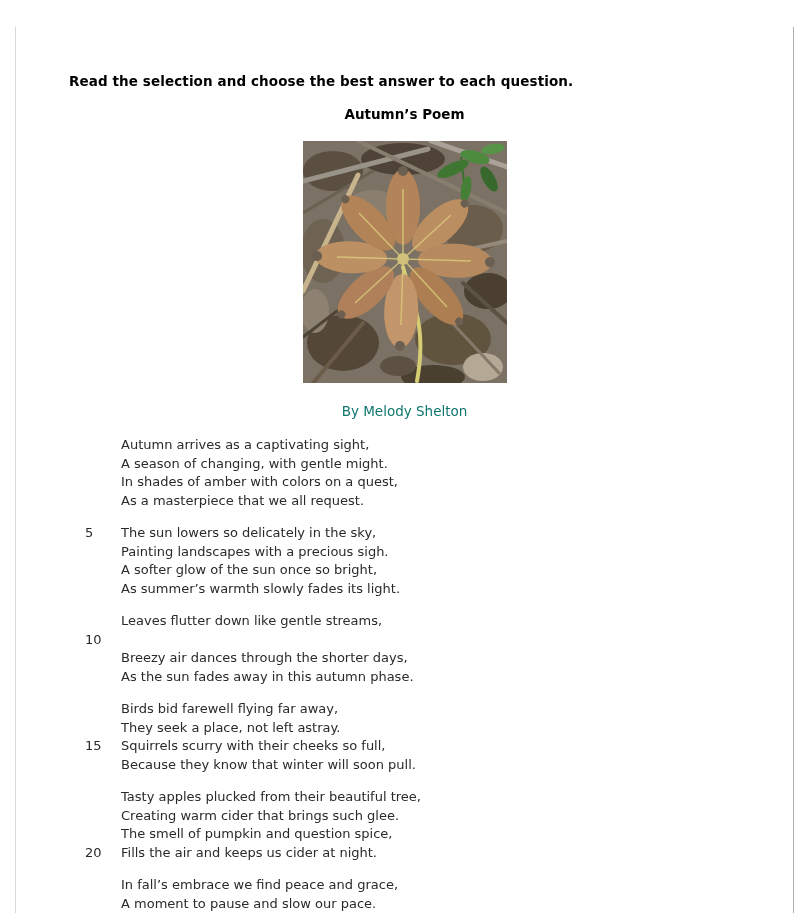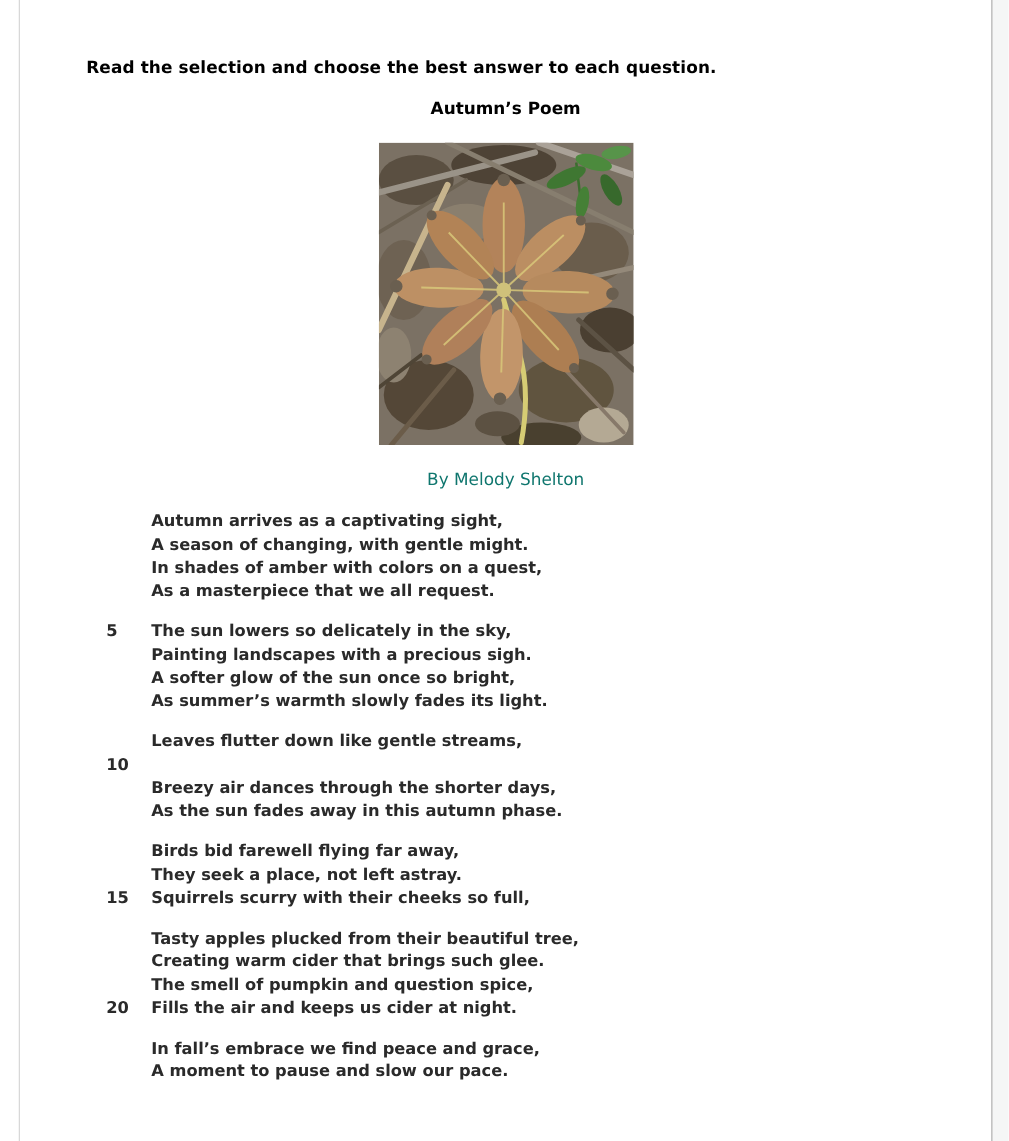--- a/index.html
+++ b/index.html
@@ -1,21 +1,21 @@
 <!DOCTYPE html>
 <html><head>
 <meta charset="utf-8">
 <style>
   html,body{margin:0;padding:0;}
   body{
     width:807px;height:913px;overflow:hidden;background:#ffffff;
     font-family:"DejaVu Sans","Liberation Sans",sans-serif;
     -webkit-font-smoothing:antialiased;
   }
-  .page{display:flex;width:807px;height:913px;}
+  .page{display:flex;width:807px;height:913px;align-items:flex-end;}
   .left-margin{width:15px;background:#ffffff;flex:0 0 15px;}
   .panel{
     flex:1 1 auto;background:#ffffff;position:relative;
     border-left:1px solid #d8d8d8;border-right:1px solid #b0b0b0;
     box-sizing:border-box;
   }
   .gutter{width:13px;flex:0 0 13px;background:#f5f6f6;}
   .instruction{
     margin:46px 0 0 53px;font-size:13.5px;font-weight:bold;color:#000000;
     letter-spacing:.1px;
@@ -24,21 +24,21 @@
     margin:17px 0 0 0;text-align:center;font-size:13.5px;font-weight:bold;color:#000000;
   }
   .photo{
     width:204px;height:242px;margin:19px auto 0;display:block;overflow:hidden;
   }
   .photo svg{display:block;}
   .byline{
     margin:20px 0 0 0;text-align:center;font-size:13.5px;font-weight:normal;color:#0f766e;
   }
   .poem{
-    margin:17px 0 0 69px;font-size:13px;line-height:18.5px;color:#2a2a2a;font-weight:bold;
+    margin:17px 0 0 69px;font-size:13px;line-height:18.5px;color:#2a2a2a;
   }
   .stanza{margin:0 0 14px 0;}
   .stanza:last-child{margin-bottom:0;}
   .poem-line{display:flex;}
   .line-num{flex:0 0 36px;width:36px;color:#2a2a2a;}
   .line-text{white-space:pre;}
 </style>
 </head>
 <body>
 
@@ -205,20 +205,24 @@
             <span class="line-text">Birds bid farewell flying far away,</span>
           </div>
           <div class="poem-line">
             <span class="line-num"></span>
             <span class="line-text">They seek a place, not left astray.</span>
           </div>
           <div class="poem-line">
             <span class="line-num">15</span>
             <span class="line-text">Squirrels scurry with their cheeks so full,</span>
           </div>
+          <div class="poem-line">
+            <span class="line-num"></span>
+            <span class="line-text">Because they know that winter will soon pull.</span>
+          </div>
         </div>
         <div class="stanza">
           <div class="poem-line">
             <span class="line-num"></span>
             <span class="line-text">Tasty apples plucked from their beautiful tree,</span>
           </div>
           <div class="poem-line">
             <span class="line-num"></span>
             <span class="line-text">Creating warm cider that brings such glee.</span>
           </div>

